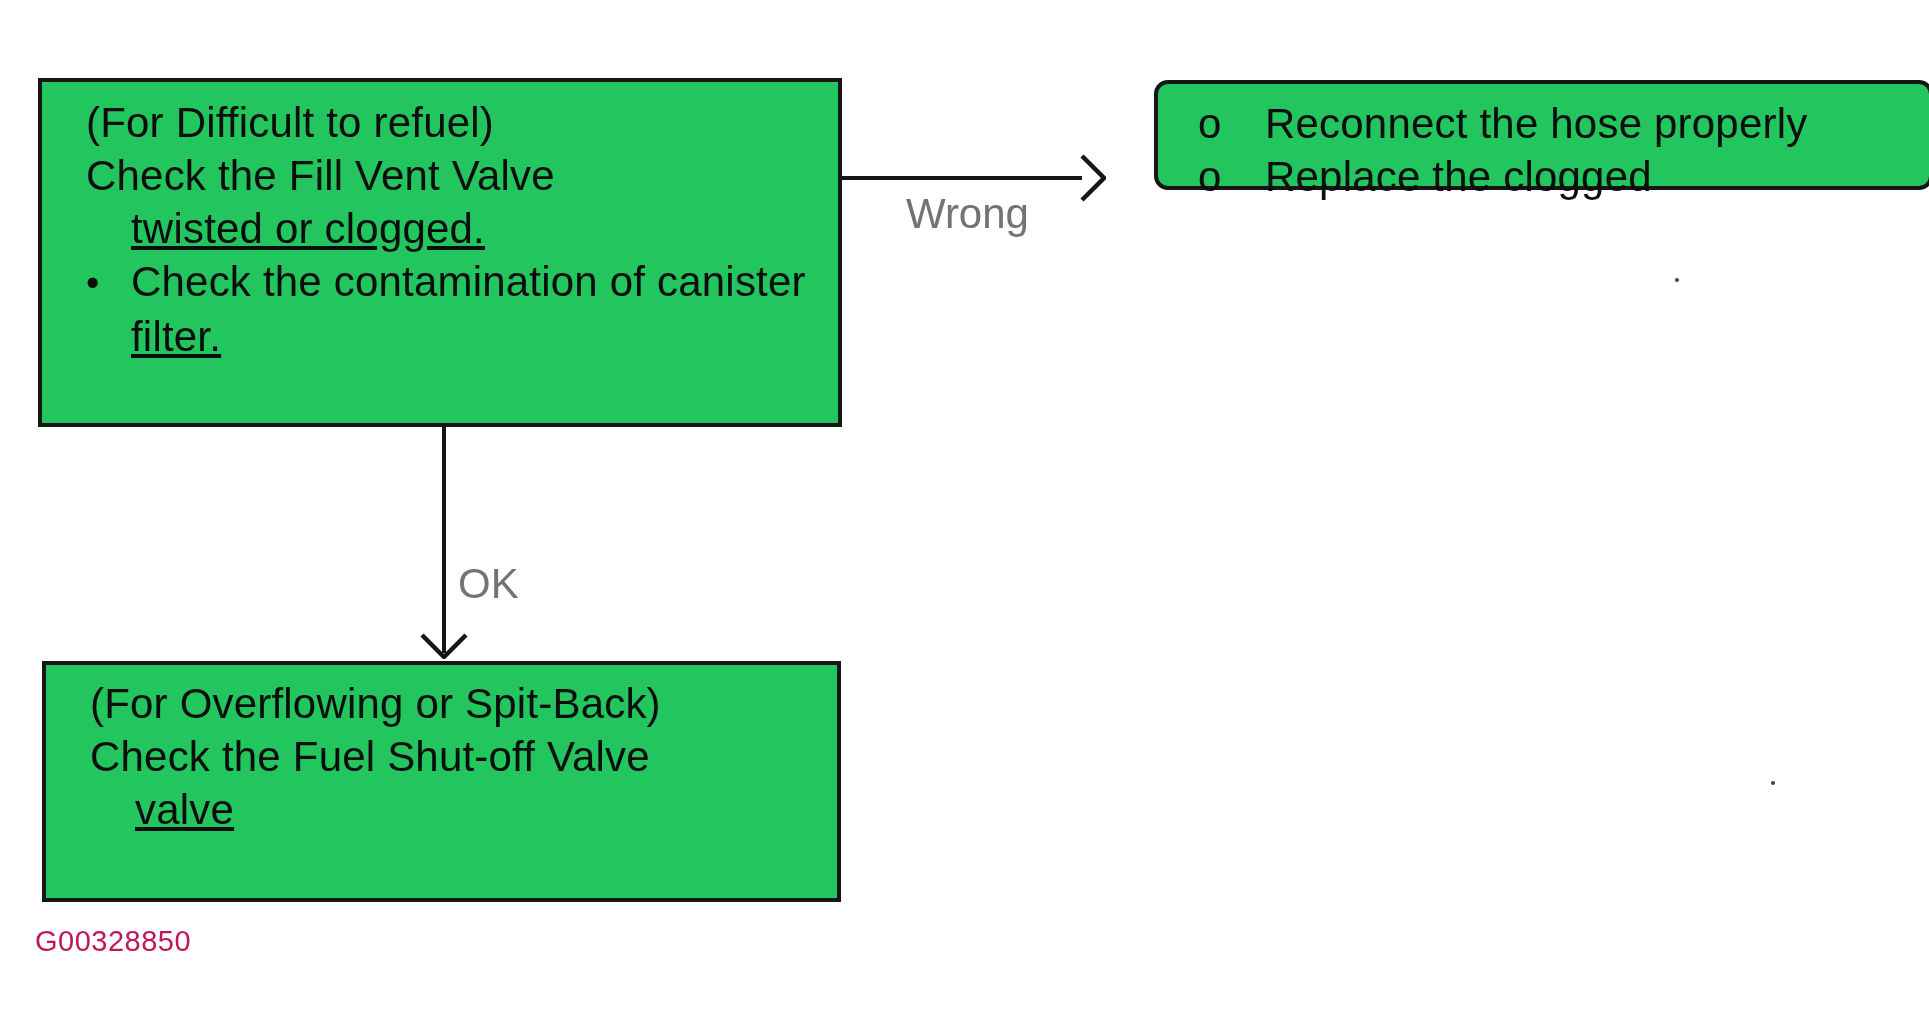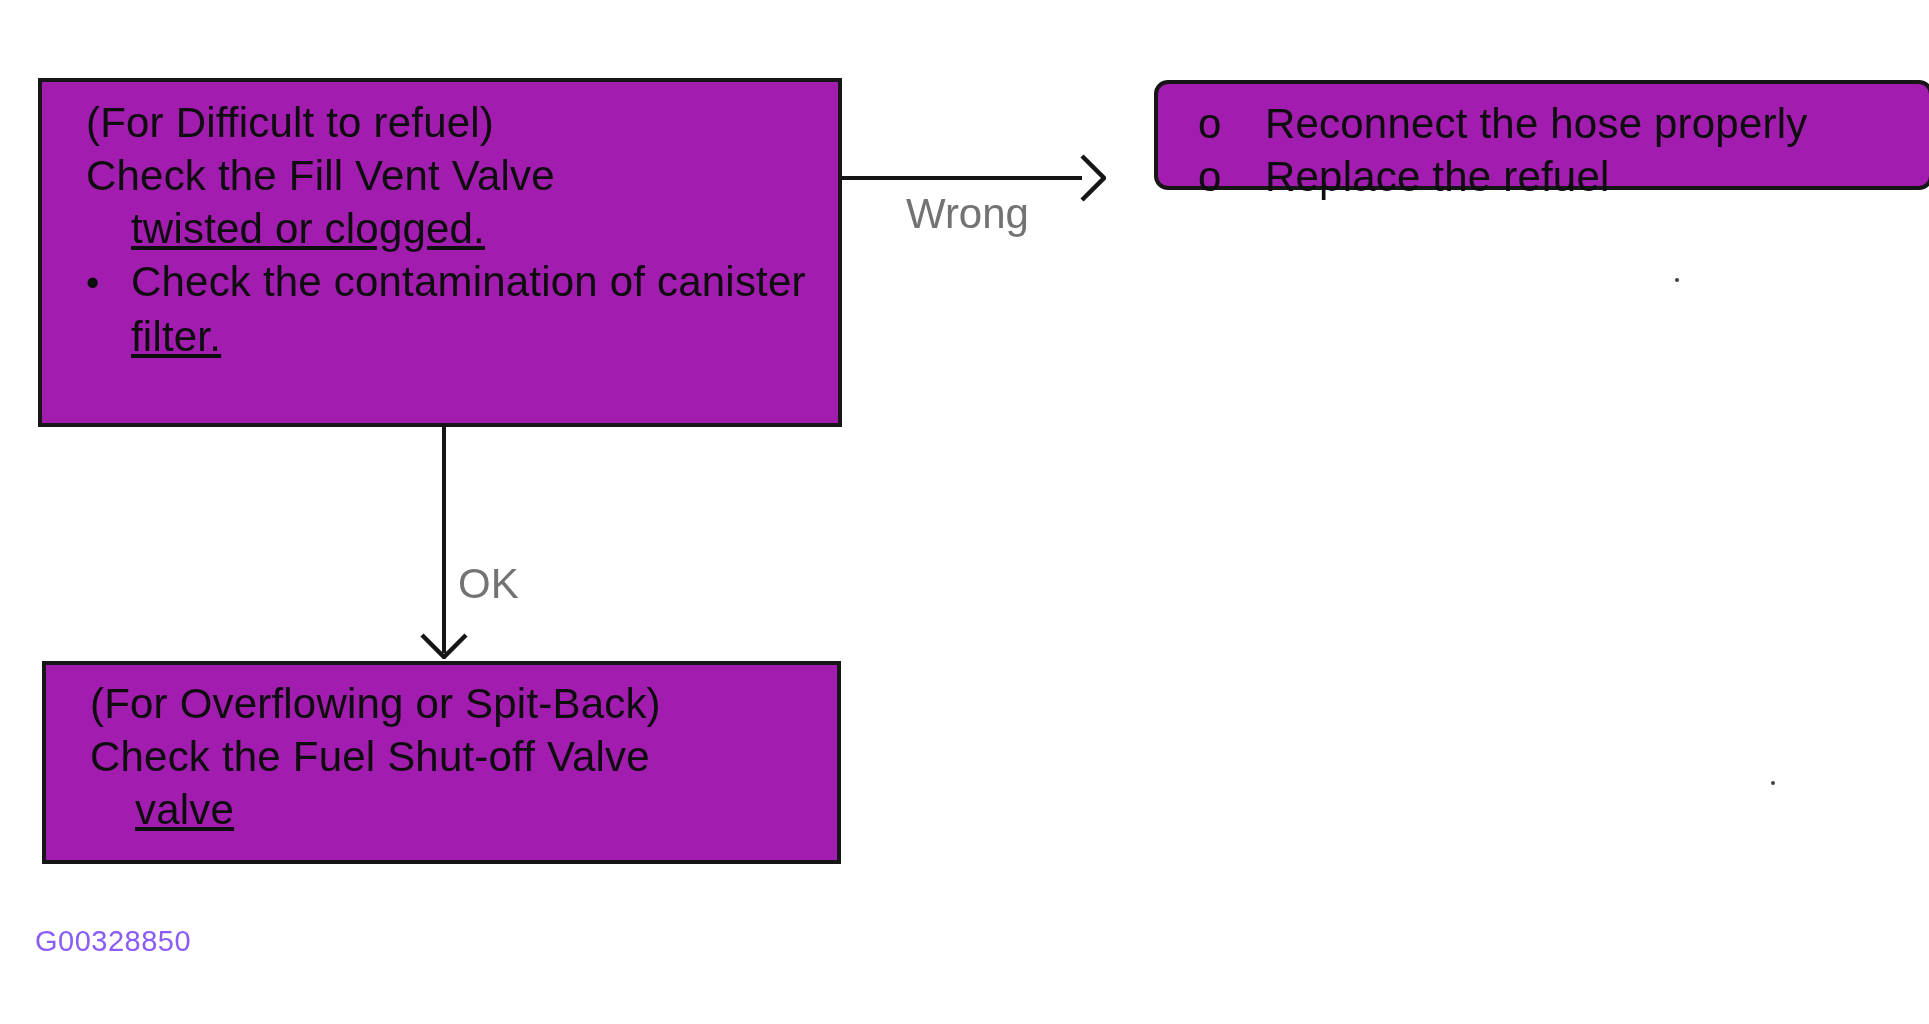--- a/index.html
+++ b/index.html
@@ -13,21 +13,21 @@
     height: 1024px;
     background: #ffffff;
     overflow: hidden;
     font-family: "Liberation Sans", sans-serif;
     color: #111111;
   }
   .node {
     position: absolute;
     box-sizing: border-box;
     border: 4px solid #161616;
-    background: #a21caf;
+    background: #22c55e;
     font-size: 42px;
     line-height: 53px;
     color: #0d0d0d;
     letter-spacing: 0.2px;
   }
   .node .txt { white-space: nowrap; }
   .marker {
     display: inline-block;
     width: 45px;
   }
@@ -52,21 +52,21 @@
     line-height: 48px;
     color: #737373;
     white-space: nowrap;
   }
   .figure-code {
     position: absolute;
     left: 35px;
     top: 924px;
     font-size: 29px;
     line-height: 34px;
-    color: #8b5cf6;
+    color: #be185d;
     letter-spacing: 0.5px;
   }
   .speck {
     position: absolute;
     width: 4px;
     height: 4px;
     background: #222222;
     border-radius: 50%;
     opacity: 0.85;
   }
@@ -79,40 +79,40 @@
   
   #box-remedy {
     left: 1154px; top: 80px;
     width: 779px; height: 110px;
     padding: 13px 10px 0 40px;
     border-radius: 14px;
   }
   
   #box-fuel-shutoff {
     left: 42px; top: 661px;
-    width: 799px; height: 203px;
+    width: 799px; height: 241px;
     padding: 12px 10px 8px 44px;
   }
 </style>
 </head>
 <body>
 
 <div id="canvas">
 
   <div class="node" id="box-fill-vent">
     <div class="txt">(For Difficult to refuel)</div>
     <div class="txt">Check the Fill Vent Valve</div>
     <div class="txt cont">twisted or clogged.</div>
     <div class="txt"><span class="marker bullet-glyph">•</span><span>Check the contamination of canister</span></div>
     <div class="txt cont">filter.</div>
   </div>
 
   <div class="node" id="box-remedy">
     <div class="txt"><span class="marker wide">o</span><span>Reconnect the hose properly</span></div>
-    <div class="txt"><span class="marker wide">o</span><span>Replace the refuel</span></div>
+    <div class="txt"><span class="marker wide">o</span><span>Replace the clogged</span></div>
   </div>
 
   <div class="node" id="box-fuel-shutoff">
     <div class="txt">(For Overflowing or Spit-Back)</div>
     <div class="txt">Check the Fuel Shut-off Valve</div>
     <div class="txt cont">valve</div>
   </div>
 
   <div class="hline" style="left:842px; top:176px; width:240px;"></div>
   <div class="arrowhead" style="left:1080px; top:154px;">

